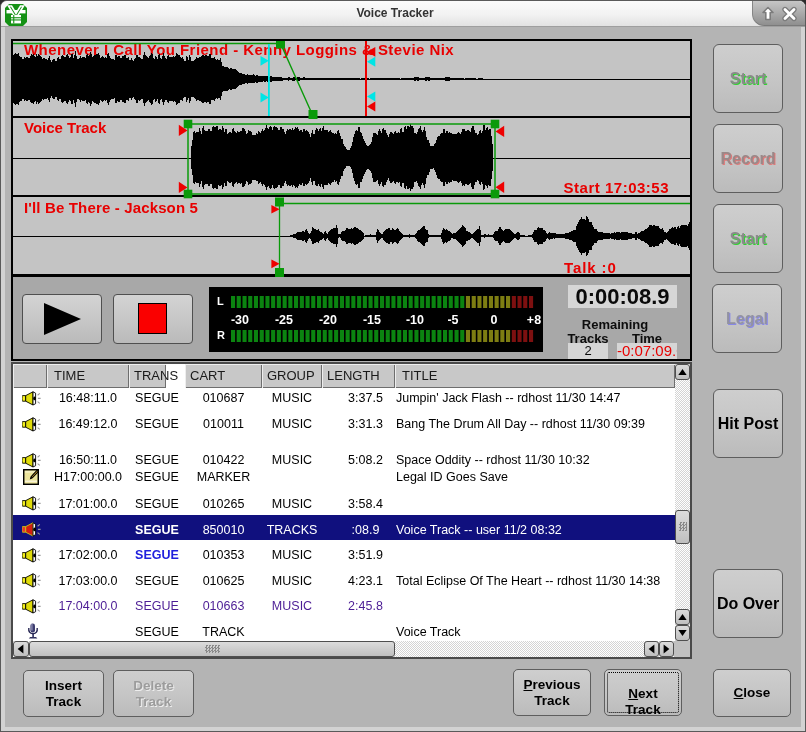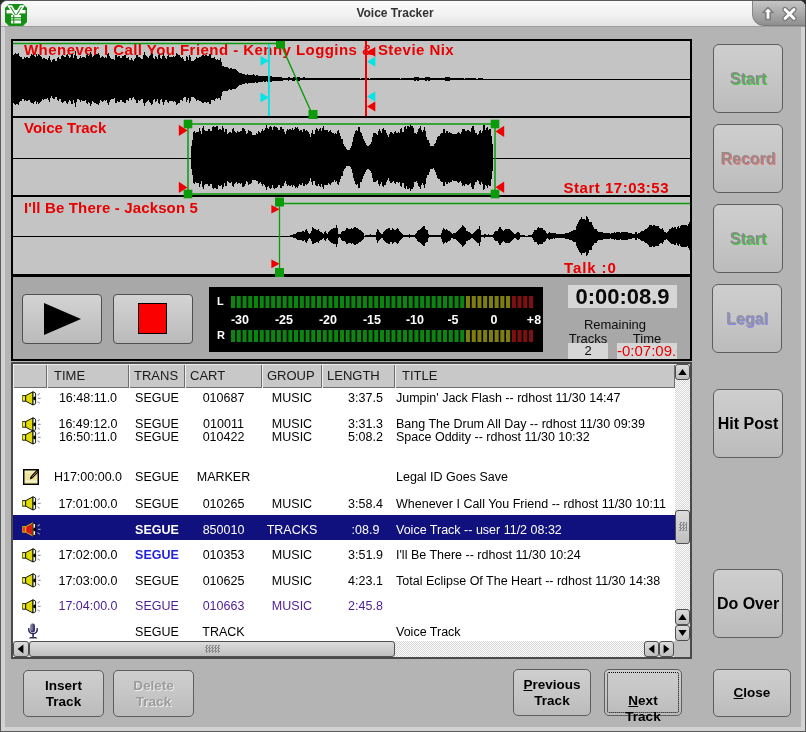--- a/index.html
+++ b/index.html
@@ -14,21 +14,21 @@
 #tbtns{left:752px;top:1px;width:53px;height:25px;
 background:linear-gradient(180deg,#c6c6c6,#8f8f8f);
 border-left:1px solid #858585;border-bottom:1px solid #7a7a7a;
 border-radius:0 6px 0 12px;}
 #wframe{left:11px;top:39px;width:681px;height:322px;border:2px solid #000;background:#c4c4c4;}
 #transport{left:0;top:236px;width:677px;height:82px;background:#a8a8a8;}
 .rtitle{position:absolute;font-size:15px;font-weight:bold;color:#e80000;line-height:15px;white-space:nowrap;}
 .qbtn{position:absolute;background:linear-gradient(180deg,#d3d3d3 0%,#c6c6c6 55%,#bababa 100%);
 border:1px solid #4f4f4f;border-radius:4px;}
 .ledbox{position:absolute;background:#d6d6d6;color:#0a0a0a;text-align:center;}
-.lbl{position:absolute;font-weight:normal;color:#0d0d0d;white-space:nowrap;}
+.lbl{position:absolute;font-weight:bold;color:#0d0d0d;white-space:nowrap;}
 #table{left:11px;top:362px;width:681px;height:297px;border:2px solid #4a4a4a;background:#fff;}
 .hcell{position:absolute;top:0;height:24px;background:#c8c8c8;
 box-shadow:inset 1px 1px 0 #eeeeee, inset -1px -1px 0 #6e6e6e;
 font-size:13px;color:#1a1a1a;line-height:23px;padding-left:5px;}
 .row{position:absolute;width:662px;height:20px;font-size:13px;color:#000;}
 .rc{position:absolute;text-align:center;line-height:20px;top:0;height:20px;white-space:nowrap;font-size:12.5px;}
 .chk{background:repeating-conic-gradient(#ffffff 0% 25%, #d4d4d4 0% 50%) 0 0/2px 2px;}
 .sbtn{position:absolute;background:linear-gradient(180deg,#dcdcdc,#bfbfbf);
 border:1px solid #4f4f4f;border-radius:3px;}
 .big{position:absolute;width:70px;height:69px;border:1px solid #5e5e5e;border-radius:6px;
@@ -232,21 +232,21 @@
   </svg>
 <div class="ledbox" style="left:568px;top:285px;width:109px;height:23px;font-size:22px;font-weight:bold;line-height:23px">0:00:08.9</div>
 <div class="lbl" style="left:565px;top:317px;width:100px;text-align:center;font-size:13px">Remaining</div>
 <div class="lbl" style="left:558px;top:331px;width:60px;text-align:center;font-size:13px">Tracks</div>
 <div class="lbl" style="left:617px;top:331px;width:60px;text-align:center;font-size:13px">Time</div>
 <div class="ledbox" style="left:568px;top:343px;width:40px;height:16px;font-size:13px;line-height:16px">2</div>
 <div class="ledbox" style="left:617px;top:343px;width:60px;height:16px;font-size:15px;line-height:16px;color:#e80000;overflow:hidden;text-align:left;white-space:nowrap">-0:07:09.0</div>
 <div class="ab" id="table">
     <div class="hcell" style="left:0px;width:34px;padding-left:5px"></div>
     <div class="hcell" style="left:34px;width:82px;padding-left:7px">TIME</div>
-    <div class="hcell" style="left:116px;width:56px;">TRANS</div>
+    <div class="hcell" style="left:116px;width:37px;">TRANS</div>
     <div class="hcell" style="left:172px;width:77px;padding-left:5px">CART</div>
     <div class="hcell" style="left:249px;width:60px;padding-left:5px">GROUP</div>
     <div class="hcell" style="left:309px;width:73px;padding-left:5px">LENGTH</div>
     <div class="hcell" style="left:382px;width:280px;padding-left:7px">TITLE</div>
     <div class="ab" style="left:0;top:151px;width:662px;height:25px;background:#10107e"></div>
     <div class="row" style="top:24.4px;color:#000">
       <div class="ab" style="left:8.5px;top:2.5px"><svg width="19" height="15" viewBox="0 0 19 15">
 <path d="M0.5,4.6 h3.2 v5.6 h-3.2 q-0.5,-0.5 -0.5,-2.8 q0,-2.3 0.5,-2.8 Z" fill="#f2ef1f" stroke="#000" stroke-width="0.9"></path>
 <path d="M3.7,4.6 L11,0.8 L11,14 L3.7,10.2 Z" fill="#e0dc0a" stroke="#000" stroke-width="0.9"></path>
 <path d="M11,0.8 L13.6,2.2 L13.6,12.7 L11,14 Z" fill="#fff" stroke="#000" stroke-width="0.9"></path>
@@ -272,21 +272,21 @@
 <path d="M15.6,4.2 L17.8,2.4 M15.9,7.4 L18.6,7.4 M15.6,10.6 L17.8,12.4"></path>
           </g>
 </svg></div>
       <span class="rc" style="left:34px;width:82px">16:49:12.0</span>
       <span class="rc" style="left:116px;width:56px;">SEGUE</span>
       <span class="rc" style="left:172px;width:77px">010011</span>
       <span class="rc" style="left:249px;width:60px">MUSIC</span>
       <span class="rc" style="left:323px;width:59px">3:31.3</span>
       <span class="rc" style="left:383px;width:278px;text-align:left">Bang The Drum All Day -- rdhost 11/30 09:39</span>
     </div>
-    <div class="row" style="top:63px;color:#000">
+    <div class="row" style="top:86px;color:#000">
       <div class="ab" style="left:8.5px;top:2.5px"><svg width="19" height="15" viewBox="0 0 19 15">
 <path d="M0.5,4.6 h3.2 v5.6 h-3.2 q-0.5,-0.5 -0.5,-2.8 q0,-2.3 0.5,-2.8 Z" fill="#f2ef1f" stroke="#000" stroke-width="0.9"></path>
 <path d="M3.7,4.6 L11,0.8 L11,14 L3.7,10.2 Z" fill="#e0dc0a" stroke="#000" stroke-width="0.9"></path>
 <path d="M11,0.8 L13.6,2.2 L13.6,12.7 L11,14 Z" fill="#fff" stroke="#000" stroke-width="0.9"></path>
 <ellipse cx="12.6" cy="7.4" rx="1.4" ry="1.9" fill="#000"></ellipse>
 <g stroke="#9a9a9a" stroke-width="1.1">
 <path d="M15.6,4.2 L17.8,2.4 M15.9,7.4 L18.6,7.4 M15.6,10.6 L17.8,12.4"></path>
           </g>
 </svg></div>
       <span class="rc" style="left:34px;width:82px">16:50:11.0</span>
@@ -319,21 +319,20 @@
 <ellipse cx="12.6" cy="7.4" rx="1.4" ry="1.9" fill="#000"></ellipse>
 <g stroke="#9a9a9a" stroke-width="1.1">
 <path d="M15.6,4.2 L17.8,2.4 M15.9,7.4 L18.6,7.4 M15.6,10.6 L17.8,12.4"></path>
           </g>
 </svg></div>
       <span class="rc" style="left:34px;width:82px">17:01:00.0</span>
       <span class="rc" style="left:116px;width:56px;">SEGUE</span>
       <span class="rc" style="left:172px;width:77px">010265</span>
       <span class="rc" style="left:249px;width:60px">MUSIC</span>
       <span class="rc" style="left:323px;width:59px">3:58.4</span>
-      <span class="rc" style="left:383px;width:278px;text-align:left">Whenever I Call You Friend -- rdhost 11/30 10:11</span>
     </div>
     <div class="row" style="top:155.6px;color:#fff">
       <div class="ab" style="left:8.5px;top:2.5px"><svg width="19" height="15" viewBox="0 0 19 15">
 <path d="M0.5,4.6 h3.2 v5.6 h-3.2 q-0.5,-0.5 -0.5,-2.8 q0,-2.3 0.5,-2.8 Z" fill="#e8362c" stroke="#c8c813" stroke-width="0.9"></path>
 <path d="M3.7,4.6 L11,0.8 L11,14 L3.7,10.2 Z" fill="#d21c12" stroke="#c8c813" stroke-width="0.9"></path>
 <path d="M11,0.8 L13.6,2.2 L13.6,12.7 L11,14 Z" fill="#fff" stroke="#000" stroke-width="0.9"></path>
 <ellipse cx="12.6" cy="7.4" rx="1.4" ry="1.9" fill="#000"></ellipse>
 <g stroke="#9a9a9a" stroke-width="1.1">
 <path d="M15.6,4.2 L17.8,2.4 M15.9,7.4 L18.6,7.4 M15.6,10.6 L17.8,12.4"></path>
           </g>
@@ -353,21 +352,20 @@
 <ellipse cx="12.6" cy="7.4" rx="1.4" ry="1.9" fill="#000"></ellipse>
 <g stroke="#9a9a9a" stroke-width="1.1">
 <path d="M15.6,4.2 L17.8,2.4 M15.9,7.4 L18.6,7.4 M15.6,10.6 L17.8,12.4"></path>
           </g>
 </svg></div>
       <span class="rc" style="left:34px;width:82px">17:02:00.0</span>
       <span class="rc" style="left:116px;width:56px;font-weight:bold;color:#2020dd">SEGUE</span>
       <span class="rc" style="left:172px;width:77px">010353</span>
       <span class="rc" style="left:249px;width:60px">MUSIC</span>
       <span class="rc" style="left:323px;width:59px">3:51.9</span>
-      <span class="rc" style="left:383px;width:278px;text-align:left">I'll Be There -- rdhost 11/30 10:24</span>
     </div>
     <div class="row" style="top:206.6px;color:#000">
       <div class="ab" style="left:8.5px;top:2.5px"><svg width="19" height="15" viewBox="0 0 19 15">
 <path d="M0.5,4.6 h3.2 v5.6 h-3.2 q-0.5,-0.5 -0.5,-2.8 q0,-2.3 0.5,-2.8 Z" fill="#f2ef1f" stroke="#000" stroke-width="0.9"></path>
 <path d="M3.7,4.6 L11,0.8 L11,14 L3.7,10.2 Z" fill="#e0dc0a" stroke="#000" stroke-width="0.9"></path>
 <path d="M11,0.8 L13.6,2.2 L13.6,12.7 L11,14 Z" fill="#fff" stroke="#000" stroke-width="0.9"></path>
 <ellipse cx="12.6" cy="7.4" rx="1.4" ry="1.9" fill="#000"></ellipse>
 <g stroke="#9a9a9a" stroke-width="1.1">
 <path d="M15.6,4.2 L17.8,2.4 M15.9,7.4 L18.6,7.4 M15.6,10.6 L17.8,12.4"></path>
           </g>
@@ -438,13 +436,13 @@
   </div>
 <div class="big" style="left:713px;top:44px;line-height:67px;color:#8a8a8a;text-shadow:1px 1px 0 #2fd32f">Start</div>
 <div class="big" style="left:713px;top:124px;line-height:67px;color:#9a8888;text-shadow:1px 1px 0 #e07878">Record</div>
 <div class="big" style="left:713px;top:204px;line-height:67px;color:#8a8a8a;text-shadow:1px 1px 0 #2fd32f">Start</div>
 <div class="big" style="left:712px;top:284px;line-height:67px;color:#9292a2;text-shadow:1px 1px 0 #8888e8">Legal</div>
 <div class="big" style="left:713px;top:389px;line-height:67px;color:#000">Hit Post</div>
 <div class="big" style="left:713px;top:569px;line-height:67px;color:#000">Do Over</div>
 <div class="bot" style="left:23px;top:670px;width:81px;padding-top:7px">Insert<br>Track</div>
 <div class="bot" style="left:113px;top:670px;width:81px;padding-top:7px;color:#9c9c9c;text-shadow:1px 1px 0 #eee">Delete<br>Track</div>
 <div class="bot" style="left:513px;top:669px;width:78px;padding-top:7px"><u>P</u>revious<br>Track</div>
-<div class="bot" style="left:604px;top:669px;width:78px;padding-top:23px;outline:1px dotted #000;outline-offset:-4px"><u>N</u>ext<br>Track</div>
+<div class="bot" style="left:604px;top:669px;width:78px;padding-top:16px;outline:1px dotted #000;outline-offset:-4px"><u>N</u>ext<br>Track</div>
 <div class="bot" style="left:713px;top:669px;width:78px;height:48px;line-height:46px"><u>C</u>lose</div>
 </body></html>

